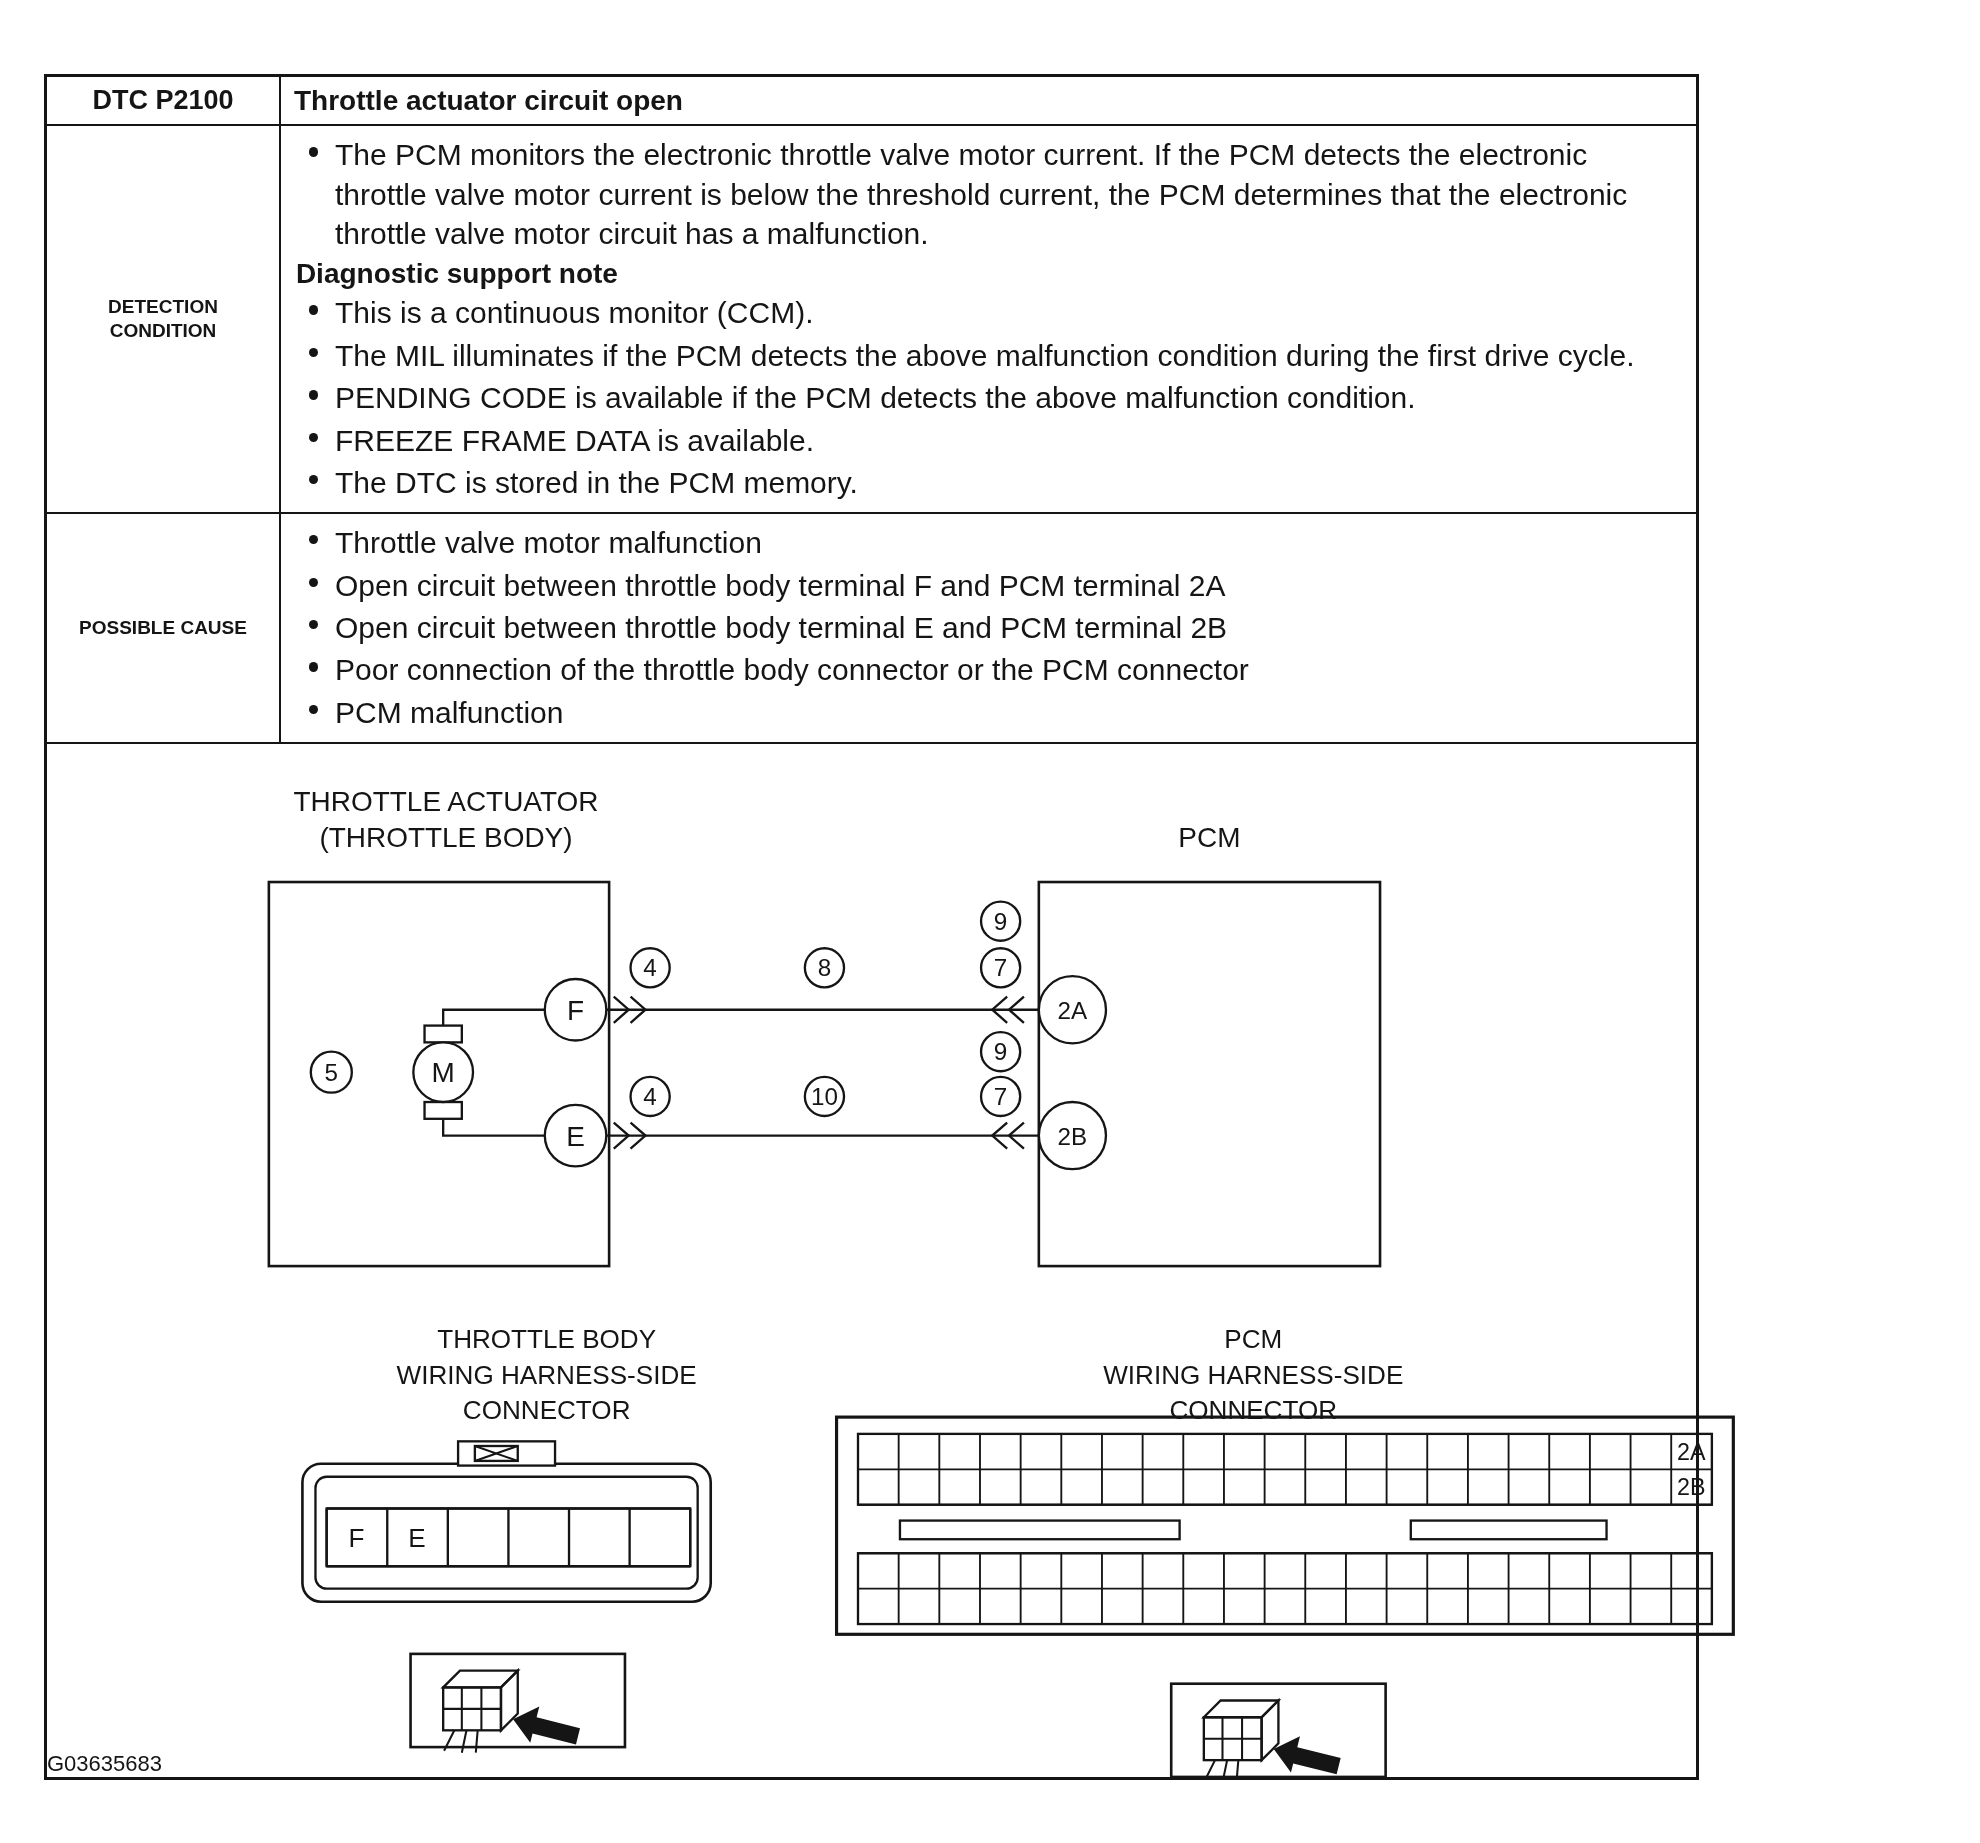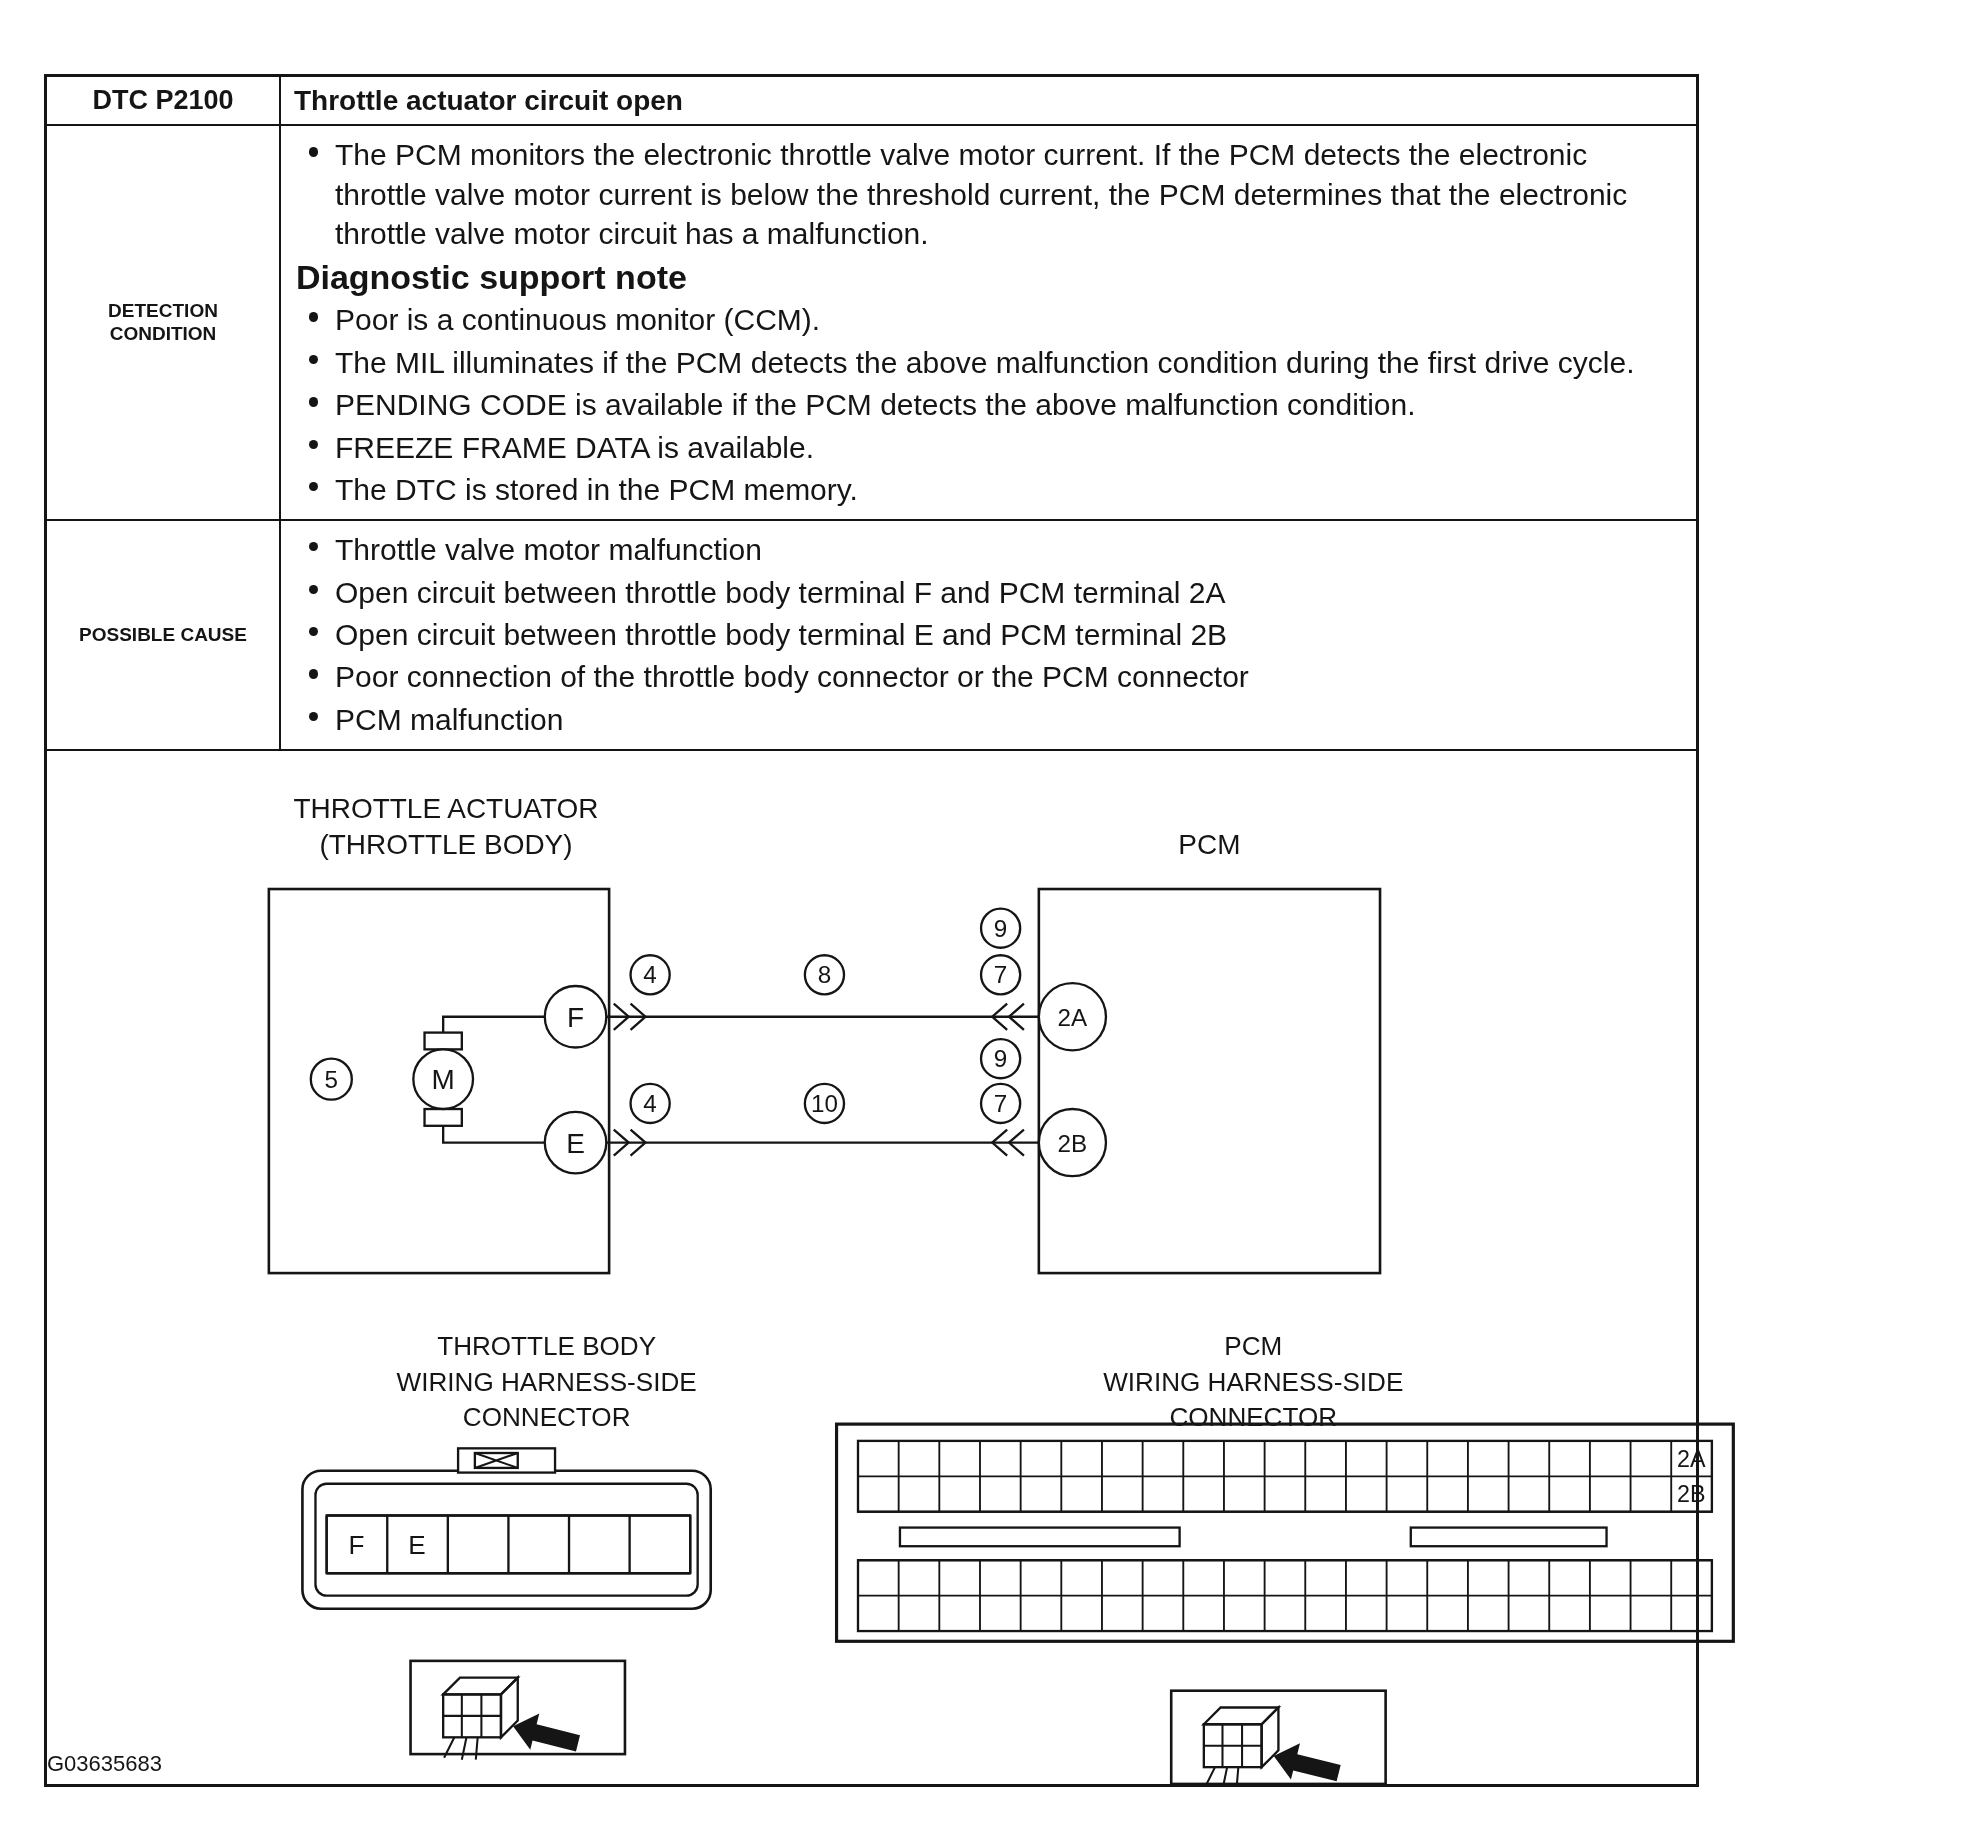--- a/index.html
+++ b/index.html
@@ -53,21 +53,21 @@
   ul.bullets li::before {
     content: "";
     position: absolute;
     left: 15px;
     top: 12px;
     width: 9.3px;
     height: 9.3px;
     border-radius: 50%;
     background: #151515;
   }
-  .note-heading { font-size: 34px; font-weight: 700; margin: 3.7px 0 1.9px 1.9px; }
+  .note-heading { font-size: 28px; font-weight: 700; margin: 3.7px 0 1.9px 1.9px; }
 
   .figure-id { position: absolute; left: 47px; top: 1751px; font-size: 22px; }
 
   
   svg .ln { stroke:#151515; stroke-width:2.5; fill:none; }
   svg .ln-thin { stroke:#151515; stroke-width:2.2; fill:none; }
   svg .bx { stroke:#151515; stroke-width:2.8; fill:none; }
   svg .bx-heavy { stroke:#151515; stroke-width:3.4; fill:none; }
   svg .fillw { fill:#ffffff; }
   svg text { fill:#151515; font-family:"Liberation Sans", sans-serif; }
@@ -89,21 +89,21 @@
   </div>
 
   <div class="t-row row-detection">
     <div class="label-cell">DETECTION CONDITION</div>
     <div class="content-cell">
       <ul class="bullets">
         <li>The PCM monitors the electronic throttle valve motor current. If the PCM detects the electronic throttle valve motor current is below the threshold current, the PCM determines that the electronic throttle valve motor circuit has a malfunction.</li>
       </ul>
       <div class="note-heading">Diagnostic support note</div>
       <ul class="bullets">
-        <li>Poor is a continuous monitor (CCM).</li>
+        <li>This is a continuous monitor (CCM).</li>
         <li>The MIL illuminates if the PCM detects the above malfunction condition during the first drive cycle.</li>
         <li>PENDING CODE is available if the PCM detects the above malfunction condition.</li>
         <li>FREEZE FRAME DATA is available.</li>
         <li>The DTC is stored in the PCM memory.</li>
       </ul>
     </div>
   </div>
 
   <div class="t-row row-cause">
     <div class="label-cell">POSSIBLE CAUSE</div>

